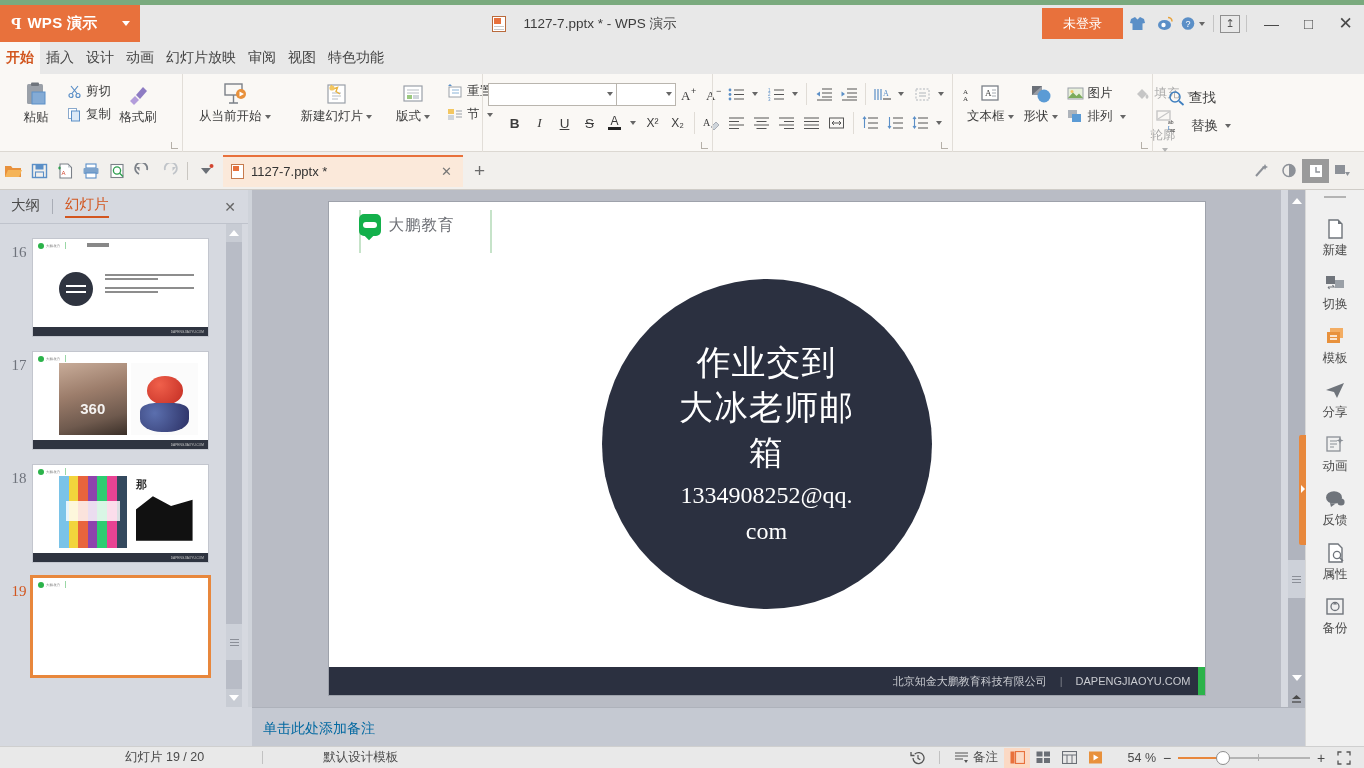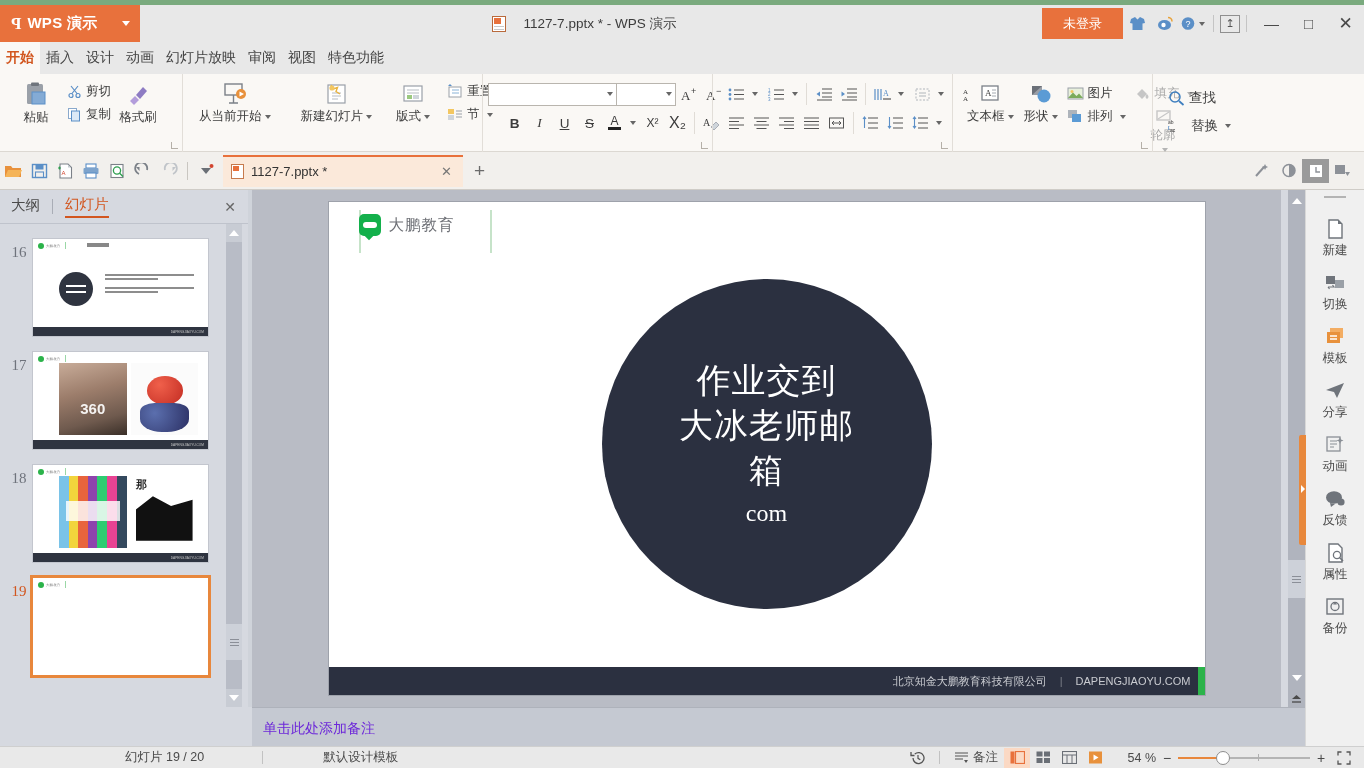--- a/index.html
+++ b/index.html
@@ -365,21 +365,21 @@
     content:""; position:absolute; left:1.5px; top:50px; width:0;height:0;
     border-top:4px solid transparent; border-bottom:4px solid transparent; border-left:4px solid #fff;
   }
 
   
   .notes {
     position:absolute; top: 707px; left: 252px; width: 1053px; height: 41px;
     background:#c5c9d2; border-top: 1px solid #aeb2bb;
   }
   .notes-text {
-    position:absolute; left:11px; top: 12px; font-size: 14px; color:#6d28d9;
+    position:absolute; left:11px; top: 12px; font-size: 14px; color:#0369a1;
   }
   .notes-left-fill { position:absolute; top:707px; left:0; width:252px; height:41px; background:#d6d9e0;}
 
   
   .statusbar {
     position:absolute; bottom:0; left:0; width:1364px; height: 22px;
     background:#e9e9e9; border-top:1px solid #cfcfcf; display:flex; align-items:center;
     font-size: 12.5px; color:#4a4a4a;
   }
   .sb-slideno { margin-left: 125px; }
@@ -554,21 +554,21 @@
             <path d="M7 8 h12 M7 11 h12" stroke="#b8bdc4" stroke-width="1.2"></path>
             <rect x="7" y="13" width="5" height="4" fill="#9bc97f"></rect>
             <rect x="13" y="13" width="6" height="4" fill="#cfd5db"></rect>
           </svg>
         </span>
         <span class="lbl">
           <span>版式</span>
           <span class="caret-dn"></span>
         </span>
       </div>
-      <div class="col2" style="margin-left:8px;align-items:center;">
+      <div class="col2" style="margin-left:8px;">
         <div class="mini-btn">
           <span>
             <svg class="ico-svg" width="16" height="15" viewBox="0 0 16 15">
               <rect x="2" y="3" width="12" height="10" fill="#fff" stroke="#9aa0a8"></rect>
               <path d="M5 6 h7 M5 9 h7" stroke="#8ab4d8" stroke-width="1.2"></path>
               <path d="M1 2 l4 0 l-2 -2 z" fill="#5b8fc7"></path>
             </svg>
           </span>
           <span>重置</span>
         </div>
@@ -621,21 +621,21 @@
           </div>
         <div class="fmt-btn">
             <span style="text-decoration:line-through">S</span>
           </div>
         <div class="fmt-btn" style="flex-direction:column; gap:0;">
           <span style="font-size:12px; line-height:11px;">A</span>
           <span style="display:block;width:13px;height:3px;background:#222;"></span>
         </div>
         <span class="caret-dn" style="margin-right:4px;"></span>
         <div class="fmt-btn" style="font-size:12px;">X²</div>
-        <div class="fmt-btn" style="font-size:16px;">X₂</div>
+        <div class="fmt-btn" style="font-size:12px;">X₂</div>
         <div class="vsep"></div>
         <div class="fmt-btn">
           <svg class="ico-svg" width="17" height="16" viewBox="0 0 17 16">
             <text x="0" y="11" font-size="10" fill="#3c3c3c" font-family="Liberation Serif, serif">A</text>
             <path d="M8 12 l5 -5 l3 3 l-5 5 z" fill="#cfd5db" stroke="#9aa0a8" stroke-width=".8"></path>
           </svg>
         </div>
       </div>
       <div class="rg-dialog"></div>
     </div>
@@ -1052,20 +1052,21 @@
         <span class="txt">大鹏教育</span>
       </div>
 
       <div class="slide-circle">
         <div class="sc-title">
           <div>作业交到</div>
           <div>大冰老师邮</div>
           <div>箱</div>
         </div>
         <div class="sc-mail">
+          <div>1334908252@qq.</div>
           <div>com</div>
         </div>
       </div>
 
       <div class="slide-footer">
         <span>北京知金大鹏教育科技有限公司</span>
         <span class="sep">|</span>
         <span>DAPENGJIAOYU.COM</span>
       </div>
     </div>

